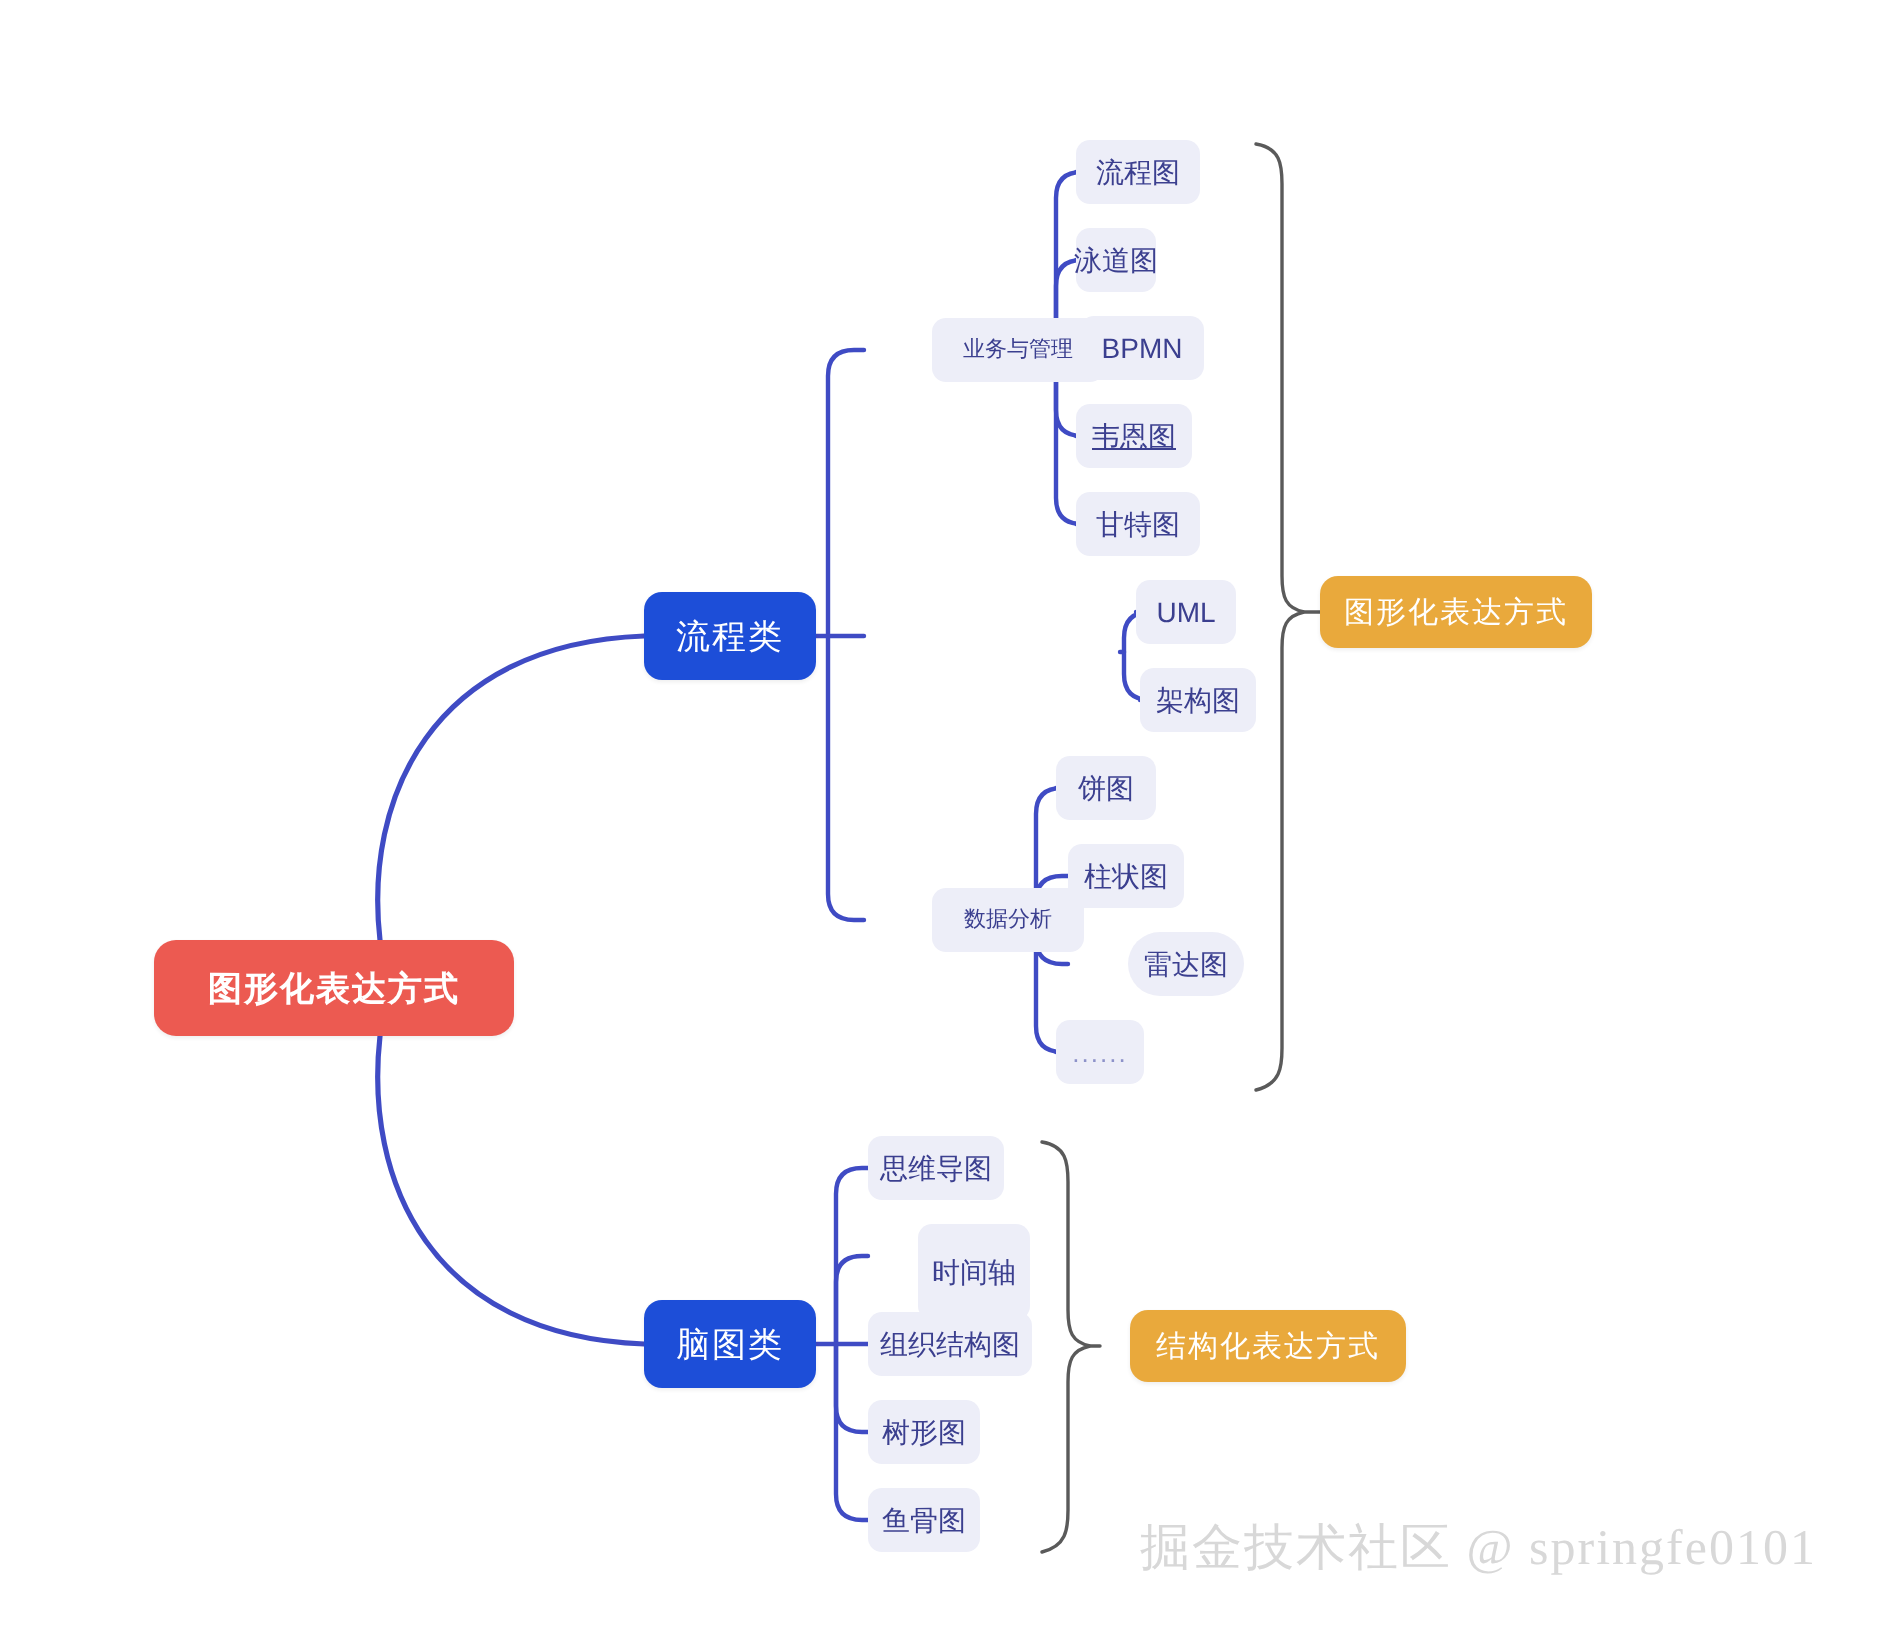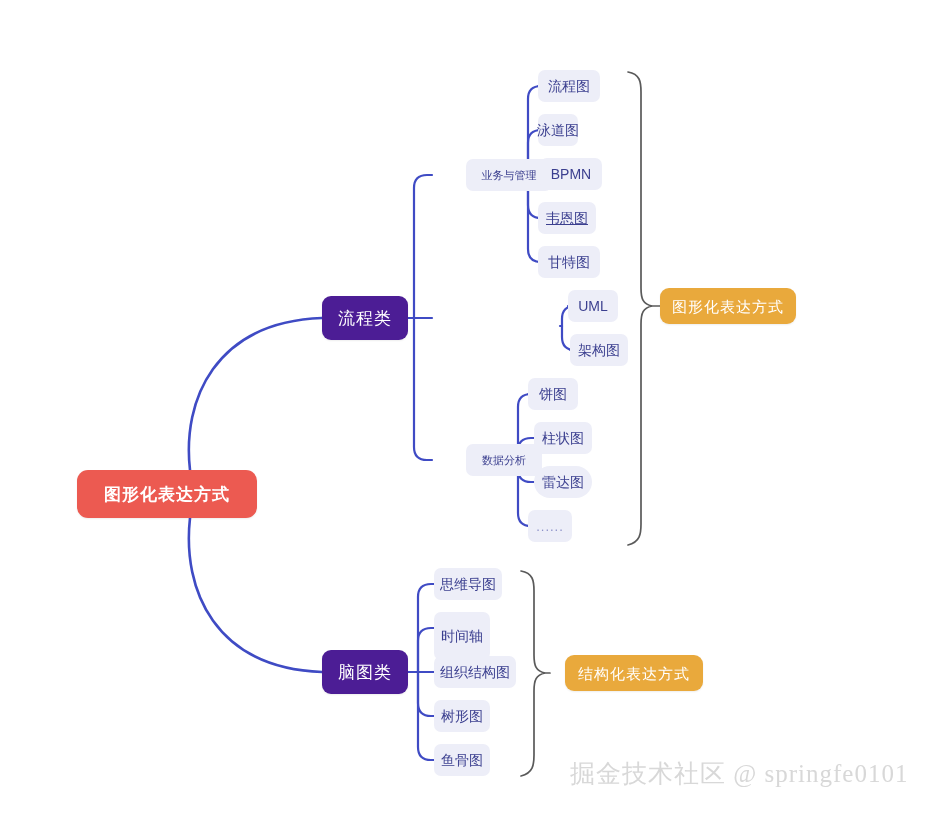--- a/index.html
+++ b/index.html
@@ -37,21 +37,21 @@
     background:#ec5a51;
     color:#ffffff;
     font-weight:bold;
     font-size:17px;
     border-radius:11px;
     letter-spacing:1px;
     box-shadow:0 1px 2px rgba(0,0,0,.07);
   }
   
   .node.cat{
-    background:#4c1d95;
+    background:#1d4ed8;
     color:#ffffff;
     font-size:17px;
     border-radius:9px;
     letter-spacing:1px;
     box-shadow:0 1px 2px rgba(0,0,0,.07);
     text-align:center;
   }
   
   .node.leaf{
     background:#edeef8;
@@ -171,29 +171,29 @@
   <div class="node leaf" style="left:538px;top:114px;width:40px;height:32px;">泳道图</div>
   <div class="node leaf" style="left:540px;top:158px;width:62px;height:32px;">BPMN</div>
   <div class="node leaf" style="left:538px;top:202px;width:58px;height:32px;text-decoration:underline;">韦恩图</div>
   <div class="node leaf" style="left:538px;top:246px;width:62px;height:32px;">甘特图</div>
 
   <div class="node leaf" style="left:568px;top:290px;width:50px;height:32px;">UML</div>
   <div class="node leaf" style="left:570px;top:334px;width:58px;height:32px;">架构图</div>
 
   <div class="node leaf" style="left:528px;top:378px;width:50px;height:32px;text-align:center;">饼图</div>
   <div class="node leaf" style="left:534px;top:422px;width:58px;height:32px;">柱状图</div>
-  <div class="node leaf" style="left:534px;top:466px;width:58px;height:32px;border-radius:16px;">雷达图</div>
+  <div class="node leaf" style="left:564px;top:466px;width:58px;height:32px;border-radius:16px;">雷达图</div>
   <div class="node leaf dots" style="left:528px;top:510px;width:44px;height:32px;">......</div>
 
   <div class="node sum" style="left:660px;top:288px;width:136px;height:36px;">图形化表达方式</div>
 
   <div class="node cat" style="left:322px;top:650px;width:86px;height:44px;">脑图类</div>
 
   <div class="node leaf" style="left:434px;top:568px;width:68px;height:32px;">思维导图</div>
-  <div class="node leaf" style="left:434px;top:612px;width:56px;height:48px;">时间轴</div>
+  <div class="node leaf" style="left:459px;top:612px;width:56px;height:48px;">时间轴</div>
   <div class="node leaf" style="left:434px;top:656px;width:82px;height:32px;">组织结构图</div>
   <div class="node leaf" style="left:434px;top:700px;width:56px;height:32px;">树形图</div>
   <div class="node leaf" style="left:434px;top:744px;width:56px;height:32px;">鱼骨图</div>
 
   <div class="node sum" style="left:550px;top:655px;width:138px;height:36px;margin-left:15px;">结构化表达方式</div>
 
   <div class="watermark">掘金技术社区 @ springfe0101</div>
 
 </div>
 

